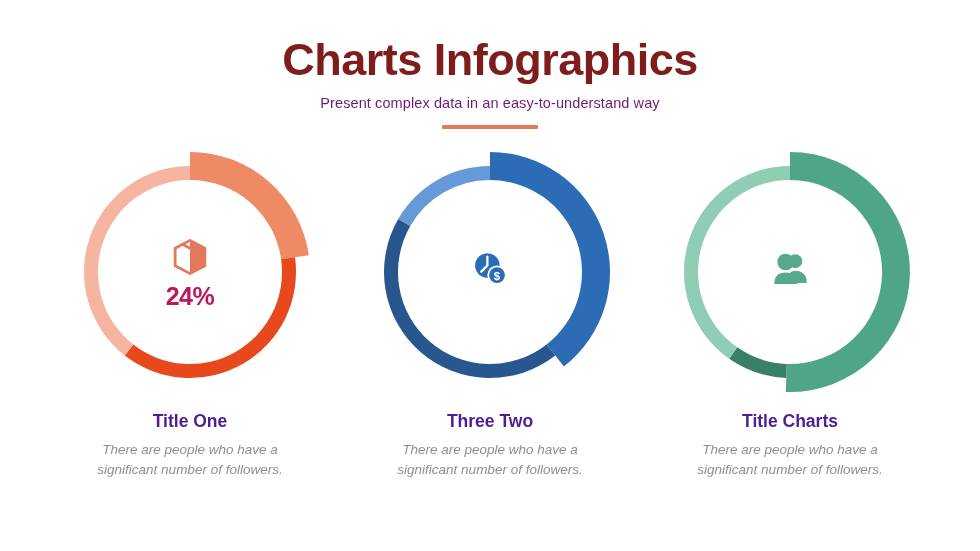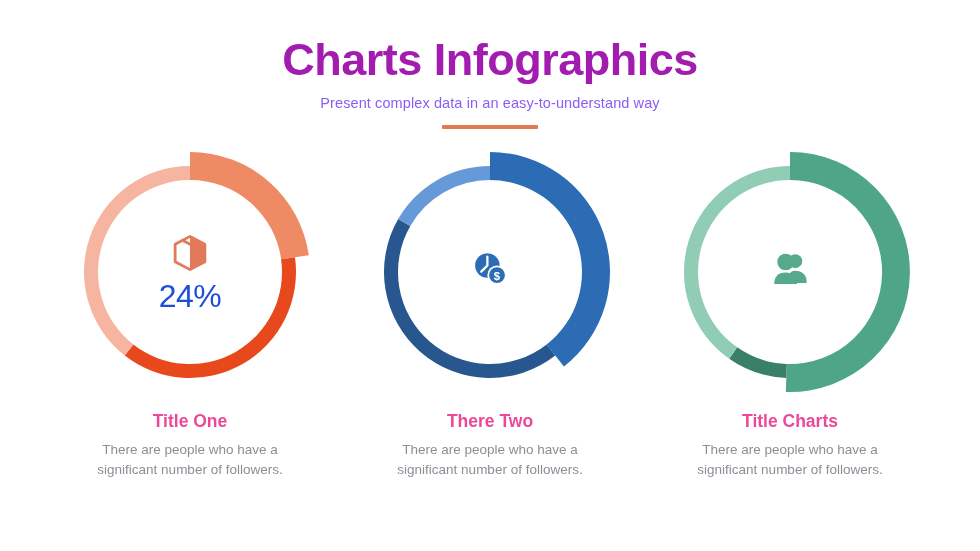--- a/index.html
+++ b/index.html
@@ -23,28 +23,28 @@
 
   
   .header {
     width: 100%;
     text-align: center;
     padding-top: 36px;
   }
   .main-title {
     font-size: 45px;
     font-weight: bold;
-    color: #a21caf;
+    color: #7f1d1d;
     letter-spacing: -0.5px;
     line-height: 1.05;
     margin: 0;
   }
   .subtitle {
     font-size: 14.5px;
-    color: #8b5cf6;
+    color: #701a75;
     margin: 12px 0 0 0;
     letter-spacing: 0.1px;
   }
   .accent-bar {
     width: 96px;
     height: 4px;
     background: #e07a52;
     margin: 14px auto 0 auto;
     border-radius: 1px;
   }
@@ -89,41 +89,42 @@
   }
   .donut-icon {
     width: 42px;
     height: 42px;
     margin-bottom: 6px;
     display: flex;
     align-items: center;
     justify-content: center;
   }
   .donut-pct {
-    font-size: 32px;
-    font-weight: normal;
-    color: #1d4ed8;
+    font-size: 25px;
+    font-weight: bold;
+    color: #be185d;
     letter-spacing: -0.5px;
     line-height: 1;
   }
 
   .col-title {
     font-size: 17.5px;
     font-weight: bold;
-    color: #ec4899;
+    color: #4c1d95;
     margin-top: 14px;
     text-align: right;
   }
   .col-desc {
     font-size: 13.5px;
     color: #8a8f96;
     line-height: 1.45;
     text-align: center;
     margin-top: 8px;
     max-width: 210px;
+    font-style: italic;
   }
 </style>
 </head>
 <body>
 
 <div class="slide">
 
   <div class="header">
     <h1 class="main-title">Charts Infographics</h1>
     <p class="subtitle">Present complex data in an easy-to-understand way</p>
@@ -170,21 +171,21 @@
             <svg viewBox="0 0 48 48" width="40" height="40">
               <circle cx="21" cy="20" r="14" fill="#2b6cb5"></circle>
               <path d="M21 10 L21 20 L14 27" fill="none" stroke="#ffffff" stroke-width="2.6" stroke-linecap="round" stroke-linejoin="round"></path>
               <circle cx="32" cy="31" r="11" fill="#ffffff"></circle>
               <circle cx="32" cy="31" r="9" fill="#2b6cb5"></circle>
               <text x="32" y="36" font-family="'Liberation Sans', sans-serif" font-size="13" font-weight="bold" fill="#ffffff" text-anchor="middle">$</text>
             </svg>
           </div>
         </div>
       </div>
-      <div class="col-title">There Two</div>
+      <div class="col-title">Three Two</div>
       <div class="col-desc">There are people who have a significant number of followers.</div>
     </div>
 
     <div class="column">
       <div class="donut-wrap">
         <svg viewBox="0 0 250 250">
           <g>
               <path d="M 125.00 5.00 A 120 120 0 1 1 120.81 244.93 L 121.79 216.94 A 92 92 0 1 0 125.00 33.00 Z" fill="#4fa587"></path>
               <path d="M 121.30 230.94 A 106 106 0 0 1 64.20 211.83 L 72.23 200.36 A 92 92 0 0 0 121.79 216.94 Z" fill="#3a8068"></path>
               <path d="M 64.20 211.83 A 106 106 0 0 1 125.00 19.00 L 125.00 33.00 A 92 92 0 0 0 72.23 200.36 Z" fill="#90cdb4"></path>

